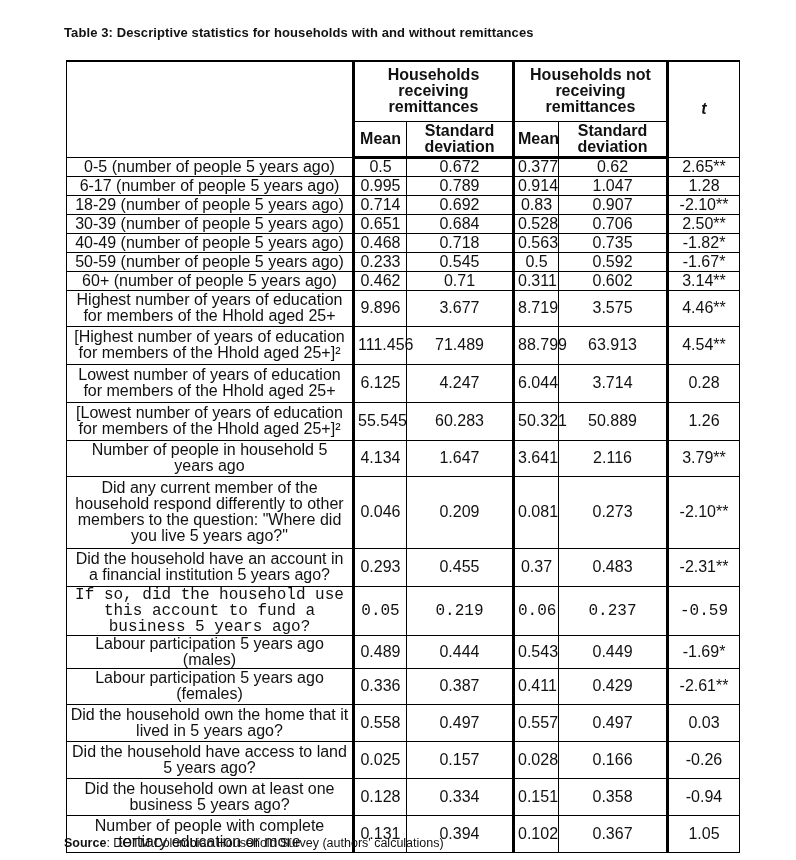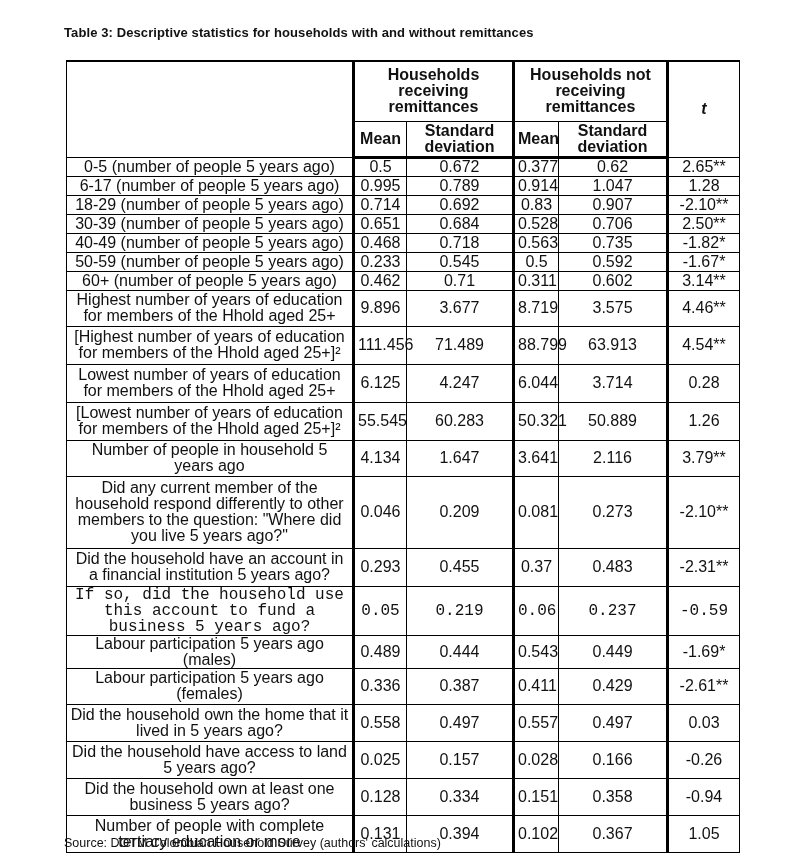--- a/index.html
+++ b/index.html
@@ -13,21 +13,21 @@
   table.stats td, table.stats th {
     border: 1px solid #000; padding: 0 3px; text-align: center; vertical-align: middle;
     line-height: 16px;
   }
   table.stats th { font-weight: bold; }
   .thick-l { border-left: 3px solid #000 !important; }
   .thick-b { border-bottom: 3px solid #000 !important; }
   .outer-t th { border-top: 2px solid #000 !important; }
   .t-head { font-style: italic; }
   .source { position: absolute; left: 64px; top: 836px; font-size: 12.5px; }
-  .source b { font-weight: normal; }
+  .source b { font-weight: bold; }
 </style>
 </head>
 <body>
 
 <div class="title">Table 3: Descriptive statistics for households with and without remittances</div>
 
 <table class="stats">
   <colgroup>
     <col style="width:287px">
     <col style="width:53px">

